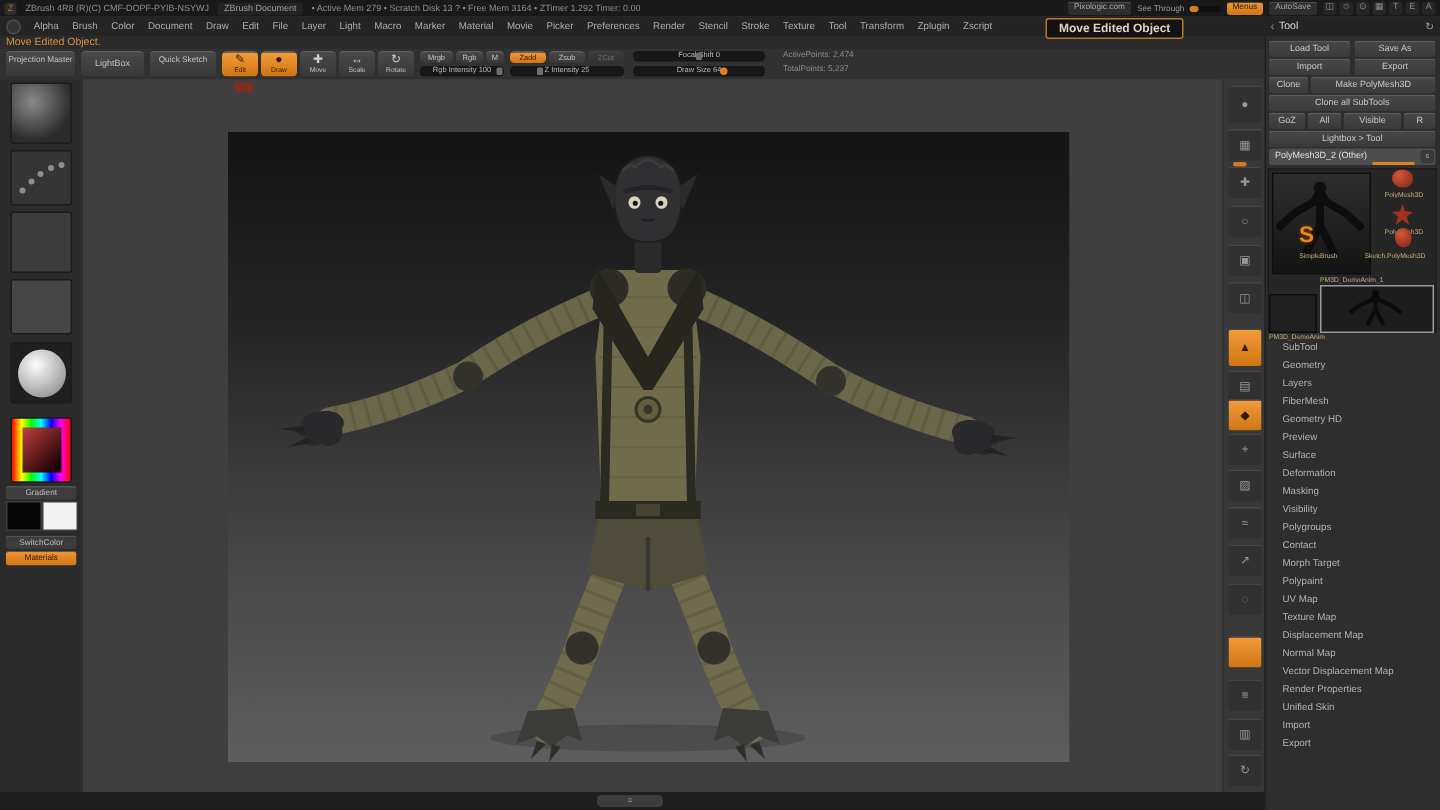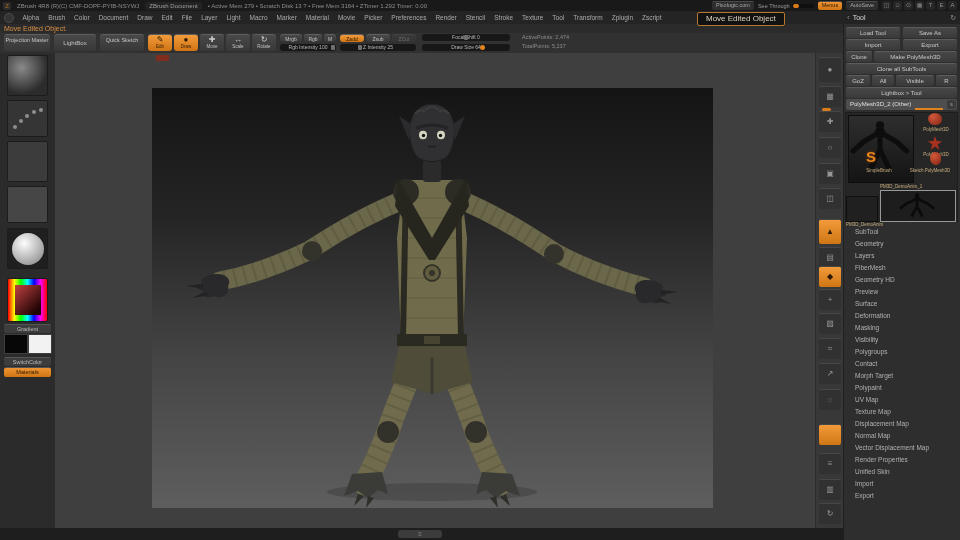--- a/index.html
+++ b/index.html
@@ -20,21 +20,21 @@
   .tb-slider{width:22px;height:4px;background:#0f0f0f;border-radius:2px;position:relative;}
   .tb-slider i{position:absolute;left:1px;top:0;width:6px;height:4px;background:#d97b1a;border-radius:2px;}
   .tb-ic{width:9px;height:9px;background:#262626;border-radius:2px;color:#8a8a8a;font-size:6px;
          line-height:9px;text-align:center;}
   
   .menubar{left:0;top:11px;width:843px;height:13px;background:#242424;display:flex;align-items:center;
            padding-left:4px;box-sizing:border-box;}
   .menu-circle{width:8px;height:8px;border-radius:50%;background:#343434;border:1px solid #4c4c4c;margin-right:4px;}
   .menu-item{font-size:6.5px;color:#ababab;padding:0 4.5px;line-height:13px;}
   .tooltip{left:697px;top:12px;height:12px;background:#121212;border:1px solid #b5772a;border-radius:2px;
-           color:#ded3be;font-size:8px;line-height:12px;padding:0 8px;z-index:40;}
+           color:#ded3be;font-size:8px;line-height:12px;padding:0 8px;z-index:40;font-weight:bold;}
   
   .hintrow{left:0;top:24px;width:843px;height:9px;background:#2b2b2b;}
   .hint{left:4px;top:25px;font-size:7px;color:#d89045;}
   
   .shelf{left:0;top:33px;width:843px;height:20px;background:#313131;}
   .sbtn{position:absolute;background:linear-gradient(#484848,#383838);border-top:1px solid #5e5e5e;
         border-radius:3px;color:#c4c4c4;text-align:center;box-sizing:border-box;}
   .sbtn.two{font-size:5.5px;line-height:6px;padding-top:2px;}
   .sbtn.one{font-size:6px;line-height:17px;}
   .mode{width:24px;height:17px;top:34px;font-size:4.5px;}

